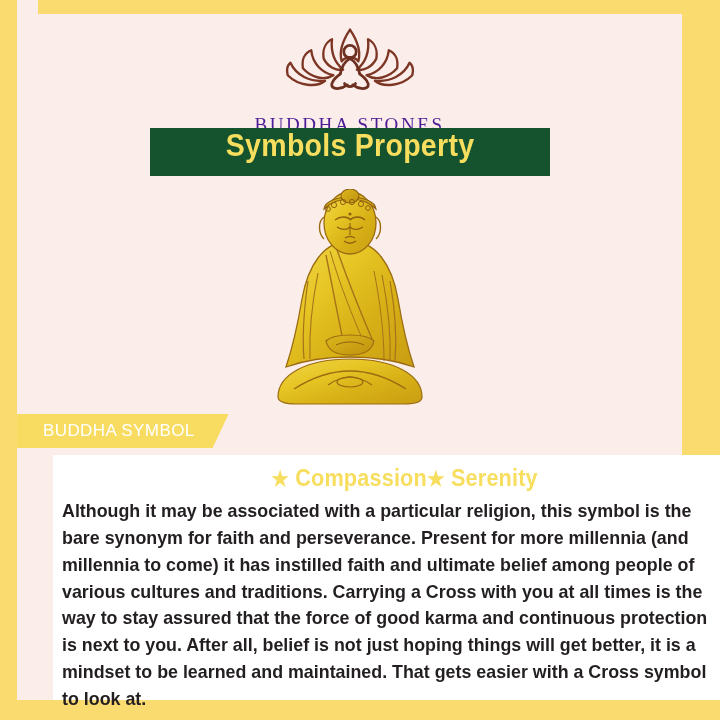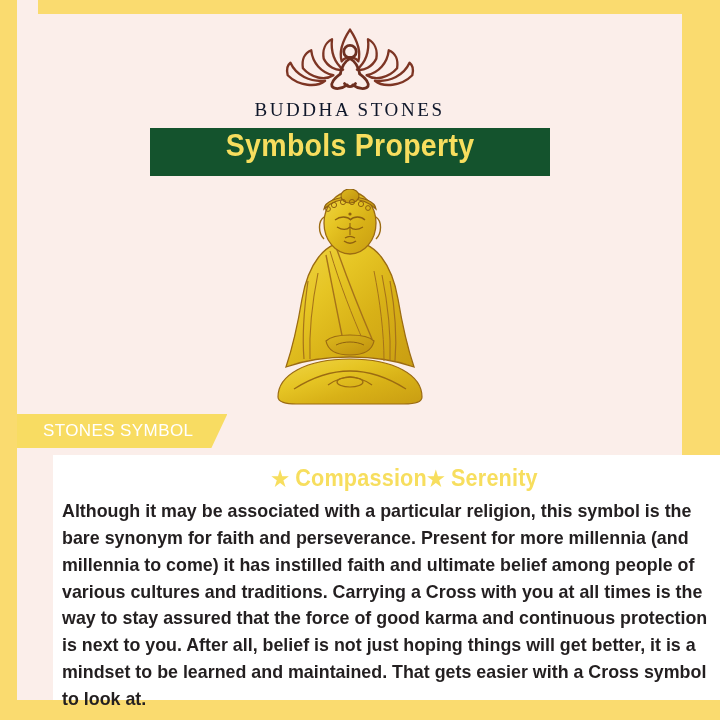--- a/index.html
+++ b/index.html
@@ -85,25 +85,25 @@
     text-align: center;
   }
   .logo-mark {
     display: block;
     margin: 0 auto;
     width: 140px;
     height: 72px;
   }
   .brand-name {
     display: block;
-    margin-top: 3px;
+    margin-top: 18px;
     font-family: "Liberation Serif", serif;
     font-size: 19px;
     letter-spacing: 2.6px;
-    color: #0f172a;
+    color: #4c1d95;
     font-weight: 400;
   }
 
   
   .title-band {
     position: absolute;
     left: 133px;
     top: 114px;
     width: 400px;
     height: 48px;
@@ -296,21 +296,21 @@
         <path d="M73 38 C 78 41, 83 41, 86 38" fill="none" stroke="#8f6110" stroke-width="1.2"></path>
         <path d="M86 38 C 89 41, 94 41, 99 38" fill="none" stroke="#8f6110" stroke-width="1.2"></path>
         <path d="M86 34 L 86 46" fill="none" stroke="#8f6110" stroke-width="1.1"></path>
         <path d="M81 49 C 84 47, 88 47, 91 49" fill="none" stroke="#8f6110" stroke-width="1.2"></path>
         <path d="M80 52 C 84 55, 88 55, 92 52" fill="none" stroke="#8f6110" stroke-width="1.5"></path>
         <circle cx="86" cy="25" r="1.6" fill="#8f6110"></circle>
       </svg>
     </div>
 
     <div class="ribbon">
-      <span class="ribbon-label">STONES SYMBOL</span>
+      <span class="ribbon-label">BUDDHA SYMBOL</span>
     </div>
 
   </div>
 
   <div class="panel">
     <p class="subtitle"><span class="star">★</span><span> Compassion</span><span class="star">★</span><span> Serenity</span></p>
     <p class="body-copy">Although it may be associated with a particular religion, this symbol is the bare synonym for faith and perseverance. Present for more millennia (and millennia to come) it has instilled faith and ultimate belief among people of various cultures and traditions. Carrying a Cross with you at all times is the way to stay assured that the force of good karma and continuous protection is next to you. After all, belief is not just hoping things will get better, it is a mindset to be learned and maintained. That gets easier with a Cross symbol to look at.</p>
   </div>
 
 </div>

